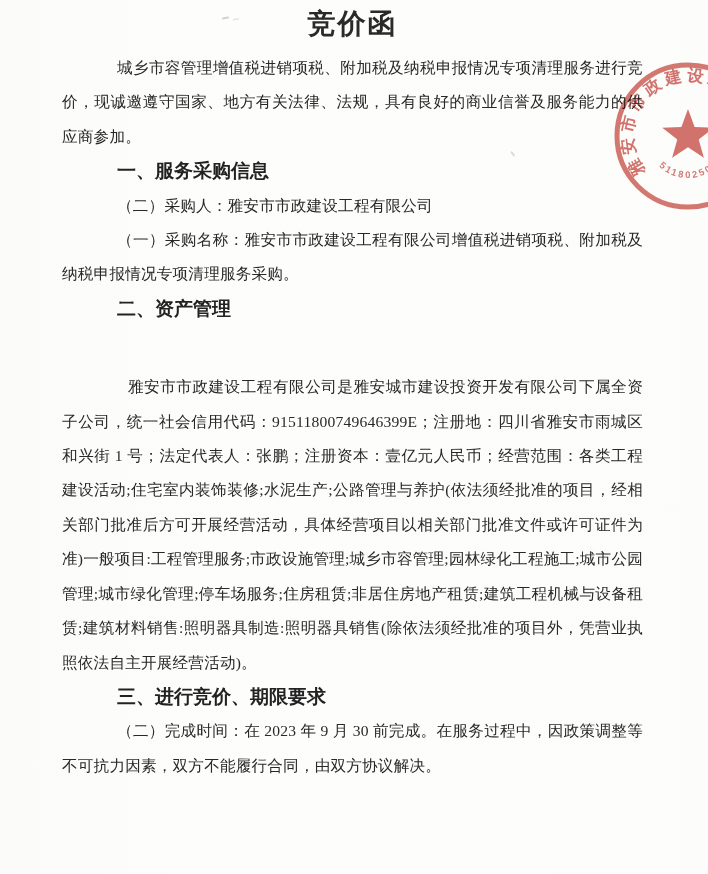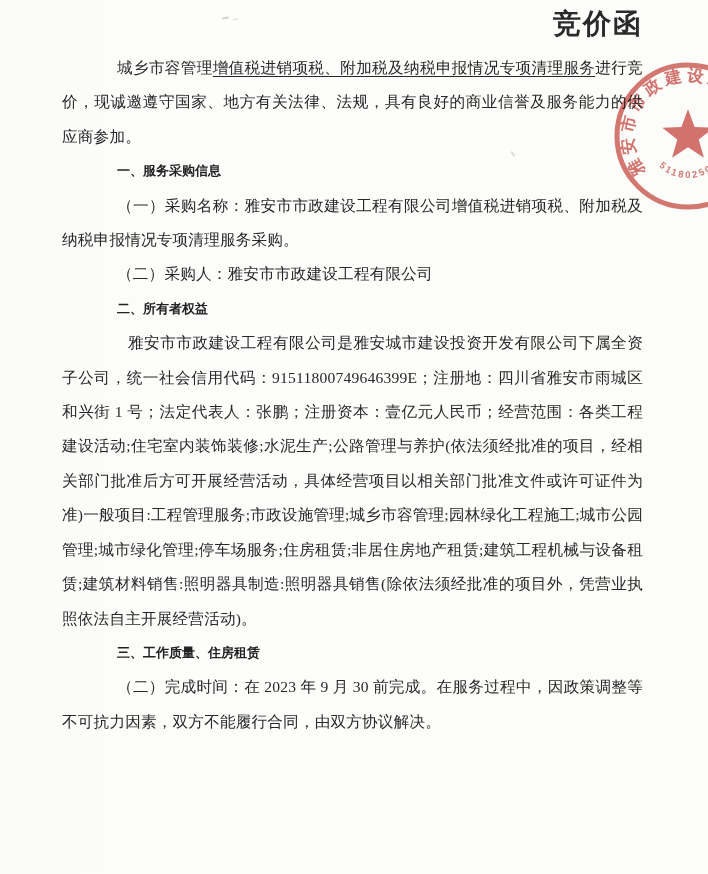--- a/index.html
+++ b/index.html
@@ -24,43 +24,42 @@
     left: 62px;
     right: 65px;
     top: 0;
   }
   .title {
     margin: 6px 0 9px 0;
     font-family: "Liberation Sans", "DejaVu Sans", sans-serif;
     font-size: 28px;
     font-weight: bold;
     line-height: 36px;
-    text-align: right;
+    text-align: center;
     letter-spacing: 2px;
     color: #2a2a2a;
   }
   .para {
     margin: 0;
     font-size: 15.6px;
     line-height: 34.4px;
     text-align: justify;
     letter-spacing: 0.2px;
   }
   .heading {
     margin: 0;
     font-family: "Liberation Sans", "DejaVu Sans", sans-serif;
-    font-size: 13px;
+    font-size: 19px;
     font-weight: bold;
     line-height: 34.4px;
     color: #222222;
   }
   .indent-a { text-indent: 55px; }   
-  .indent-b { text-indent: 66px; }   
+  .indent-b { text-indent: 66px; margin-top: 44px; }   
   .underlined {
-    text-decoration: underline;
     text-underline-offset: 3px;
     text-decoration-thickness: 1px;
   }
   
   .seal {
     position: absolute;
     left: 600px;
     top: 48px;
     width: 180px;
     height: 180px;
@@ -99,27 +98,27 @@
 
 <div class="page">
 
   <div class="content">
 
     <h1 class="title">竞价函</h1>
 
     <p class="para indent-a"><span>城乡市容管理</span><span class="underlined">增值税进销项税、附加税及纳税申报情况专项清理服务</span><span>进行竞价，现诚邀遵守国家、地方有关法律、法规，具有良好的商业信誉及服务能力的供应商参加。</span></p>
 
     <h2 class="heading indent-a">一、服务采购信息</h2>
+    <p class="para indent-a">（二）采购人：雅安市市政建设工程有限公司</p>
     <p class="para indent-a">（一）采购名称：雅安市市政建设工程有限公司增值税进销项税、附加税及纳税申报情况专项清理服务采购。</p>
-    <p class="para indent-a">（二）采购人：雅安市市政建设工程有限公司</p>
 
-    <h2 class="heading indent-a">二、所有者权益</h2>
+    <h2 class="heading indent-a">二、资产管理</h2>
     <p class="para indent-b">雅安市市政建设工程有限公司是雅安城市建设投资开发有限公司下属全资子公司，统一社会信用代码：91511800749646399E；注册地：四川省雅安市雨城区和兴街 1 号；法定代表人：张鹏；注册资本：壹亿元人民币；经营范围：各类工程建设活动;住宅室内装饰装修;水泥生产;公路管理与养护(依法须经批准的项目，经相关部门批准后方可开展经营活动，具体经营项目以相关部门批准文件或许可证件为准)一般项目:工程管理服务;市政设施管理;城乡市容管理;园林绿化工程施工;城市公园管理;城市绿化管理;停车场服务;住房租赁;非居住房地产租赁;建筑工程机械与设备租赁;建筑材料销售:照明器具制造:照明器具销售(除依法须经批准的项目外，凭营业执照依法自主开展经营活动)。</p>
 
-    <h2 class="heading indent-a">三、工作质量、住房租赁</h2>
+    <h2 class="heading indent-a">三、进行竞价、期限要求</h2>
     <p class="para indent-a">（二）完成时间：在 2023 年 9 月 30 前完成。在服务过程中，因政策调整等不可抗力因素，双方不能履行合同，由双方协议解决。</p>
 
   </div>
 
   <svg class="seal" viewBox="0 0 180 180" width="180" height="180" aria-hidden="true">
     <defs>
       <path id="sealTextPath" d="M 45.9,123.4 A 55,55 0 1 1 130.1,123.4" fill="none"></path>
       <path id="sealNumPath" d="M 53.6,112.1 A 42,42 0 0 0 122.4,112.1" fill="none"></path>
     </defs>
     <circle cx="88" cy="88" r="71" fill="none" stroke="#c6423b" stroke-width="5" stroke-opacity="0.82"></circle>

